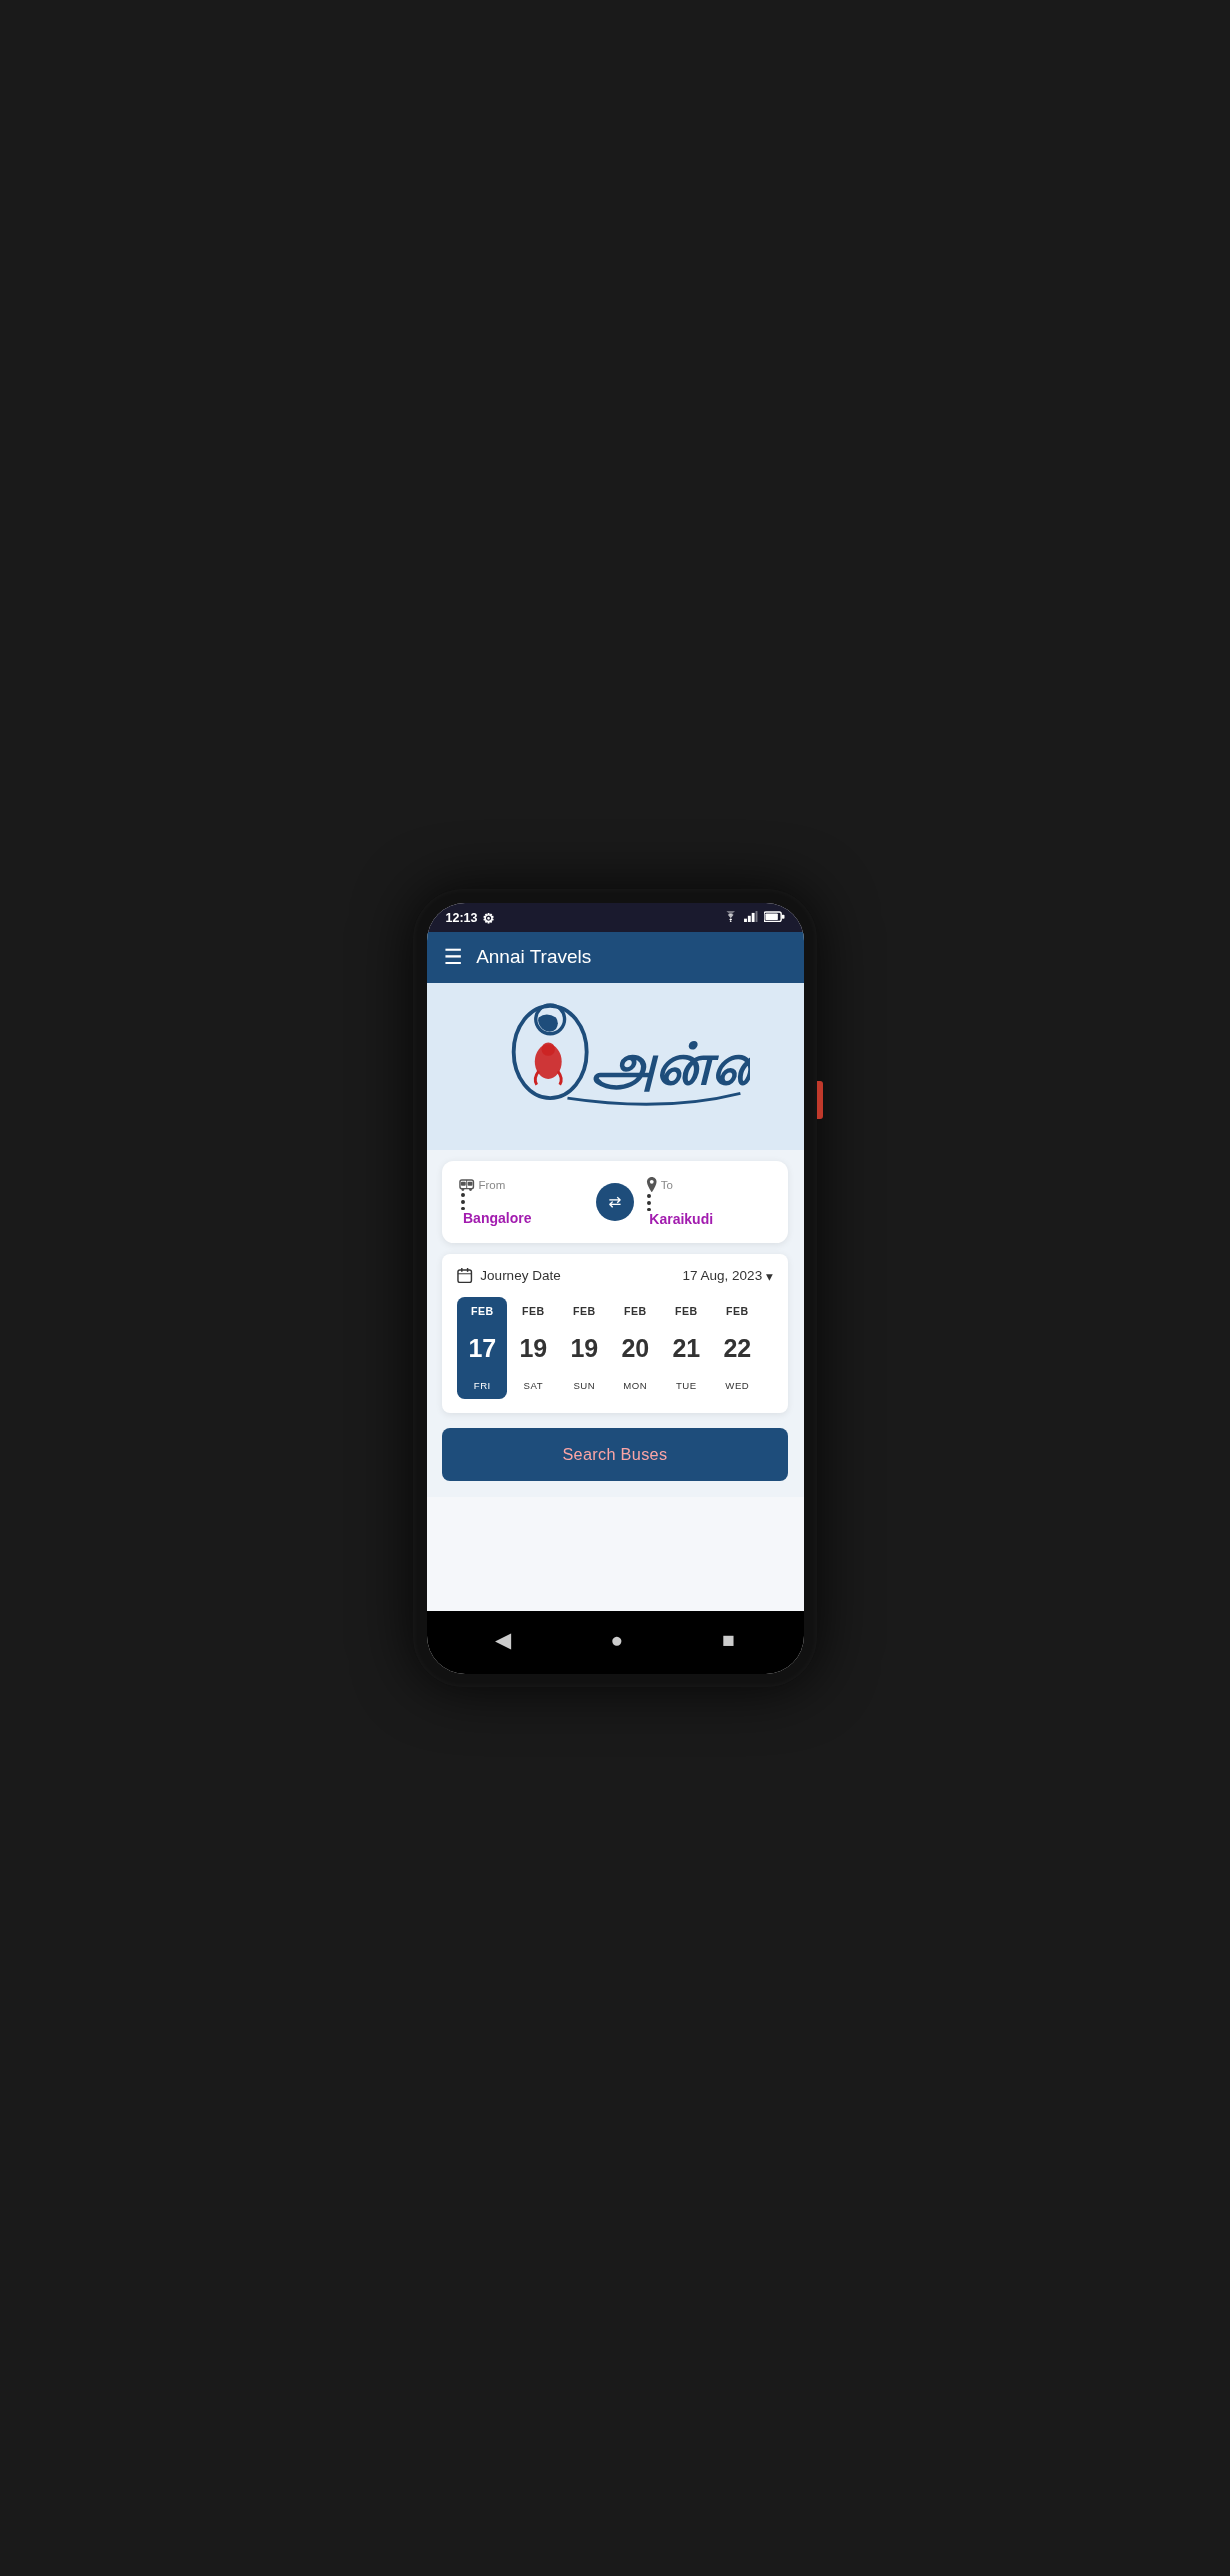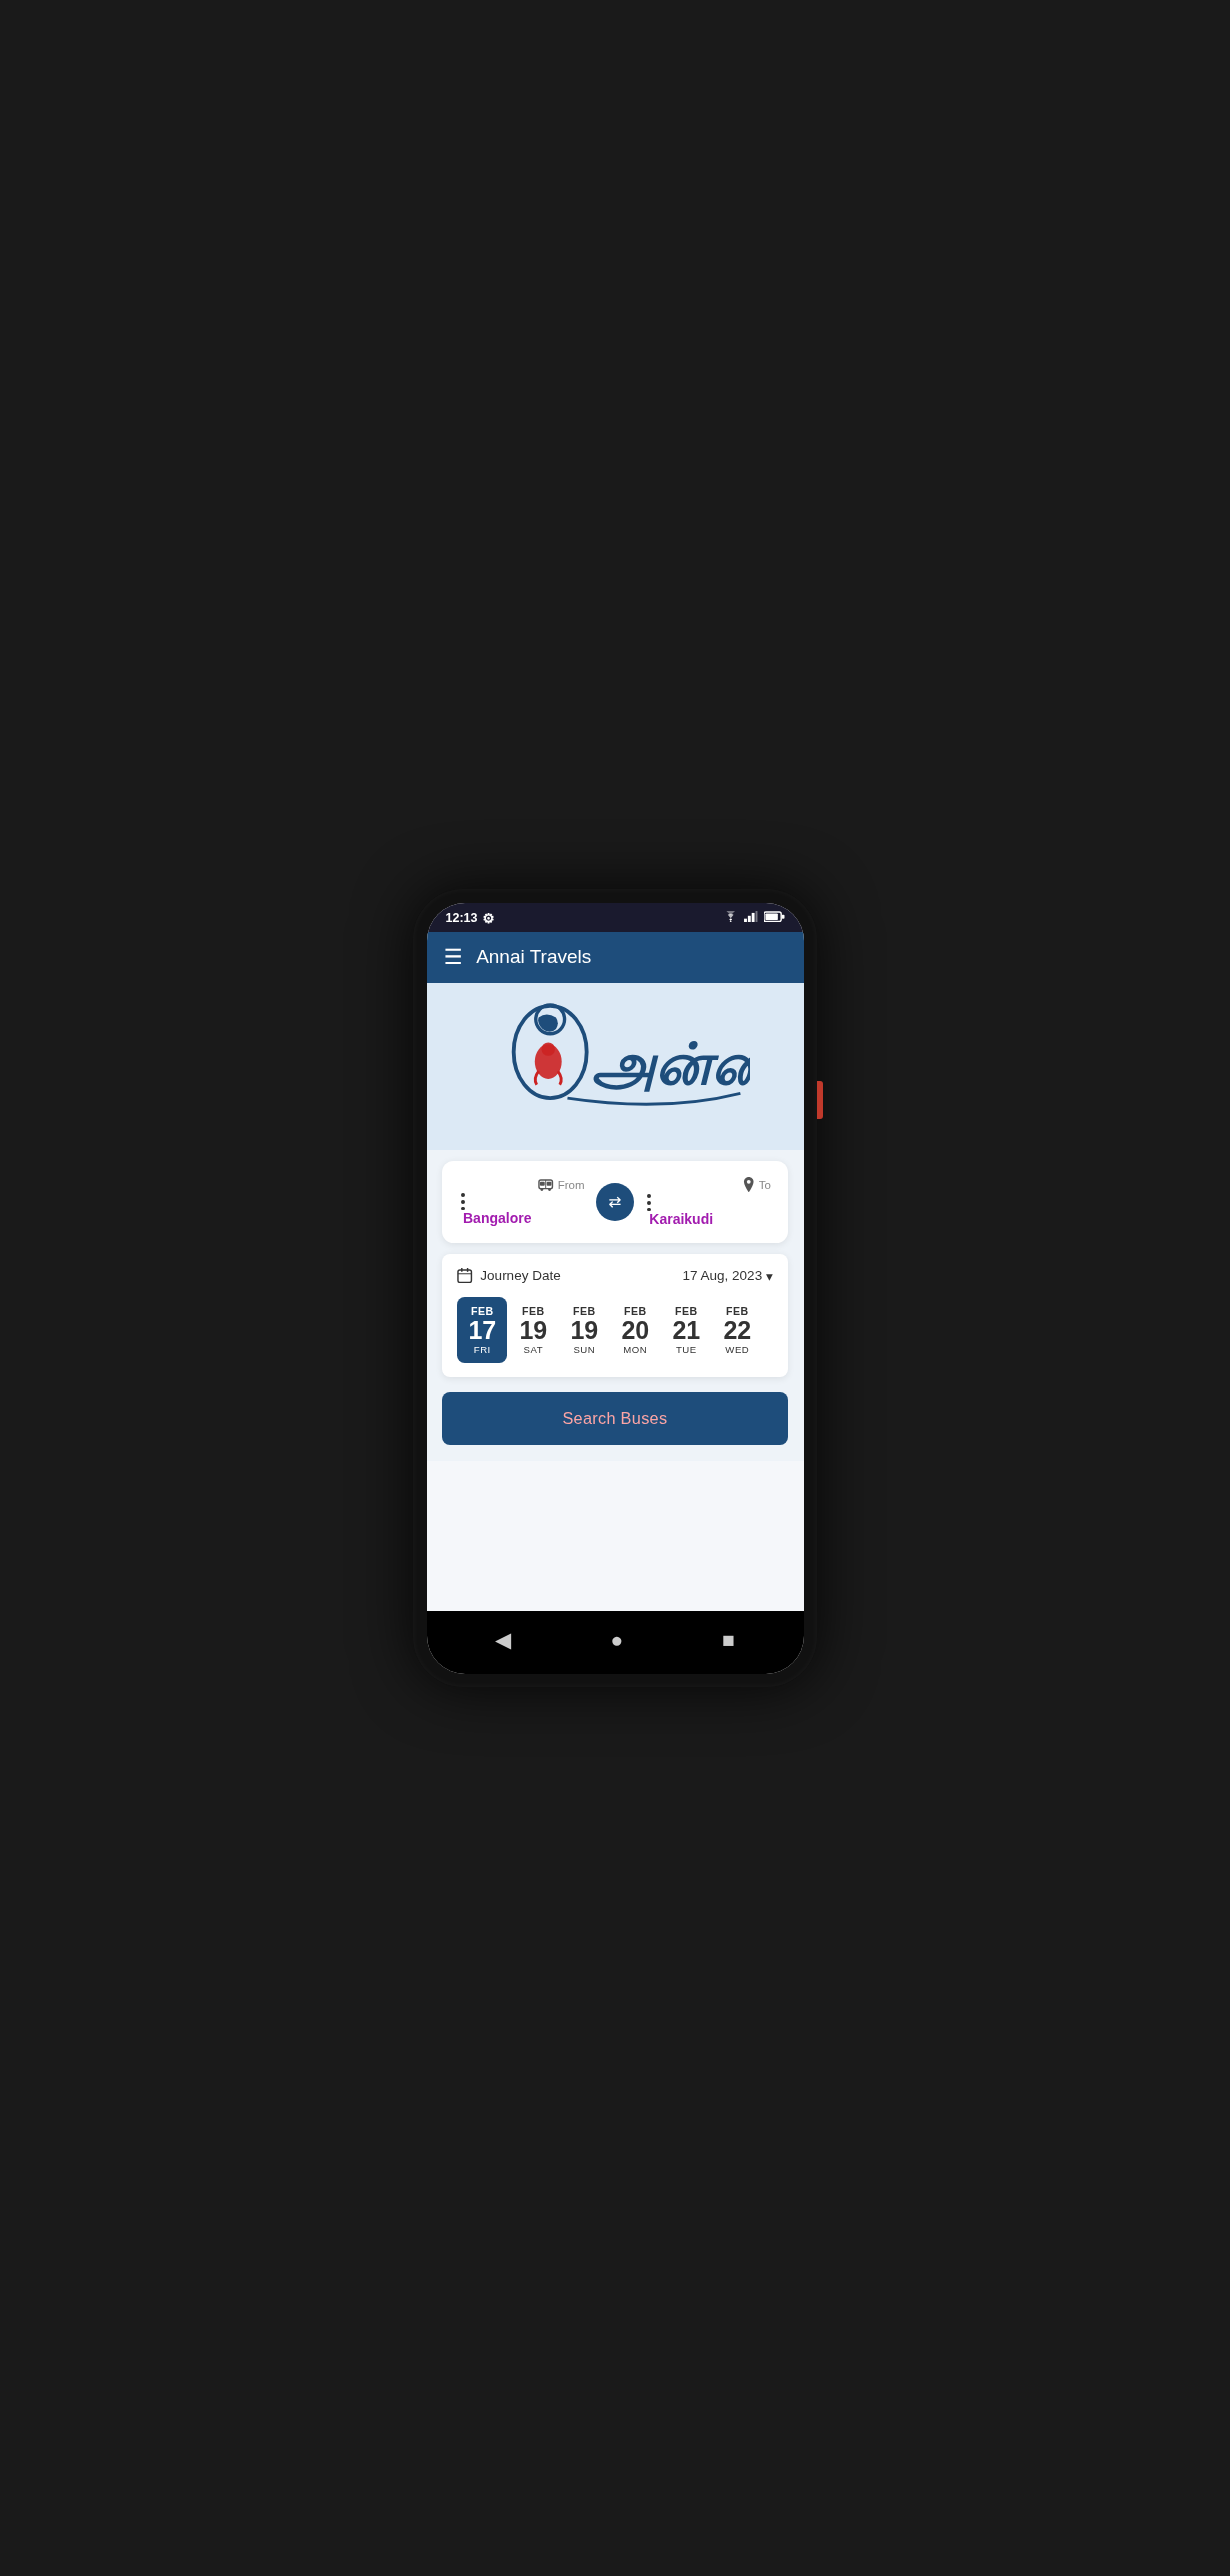--- a/index.html
+++ b/index.html
@@ -103,21 +103,20 @@
       flex: 1;
     }
 
     .route-label {
       font-size: 11.5px;
       color: #888;
       display: flex;
       align-items: center;
       gap: 3.8px;
       margin-bottom: 1.9px;
-      justify-content: flex-end;
     }
 
     .route-value {
       font-size: 14px;
       font-weight: 600;
       color: #a21caf;
       padding-left: 3.8px;
     }
 
     .swap-btn {
@@ -212,21 +211,21 @@
       font-size: 10.6px;
       font-weight: 600;
       text-transform: uppercase;
       letter-spacing: 0.5px;
     }
 
     .date-num {
       font-size: 25px;
       font-weight: 700;
       line-height: 1.1;
-      margin: 0 0;
+      margin: 18px 0;
     }
 
     .date-day {
       font-size: 9.6px;
       font-weight: 500;
       text-transform: uppercase;
       letter-spacing: 0.5px;
     }
 
     

